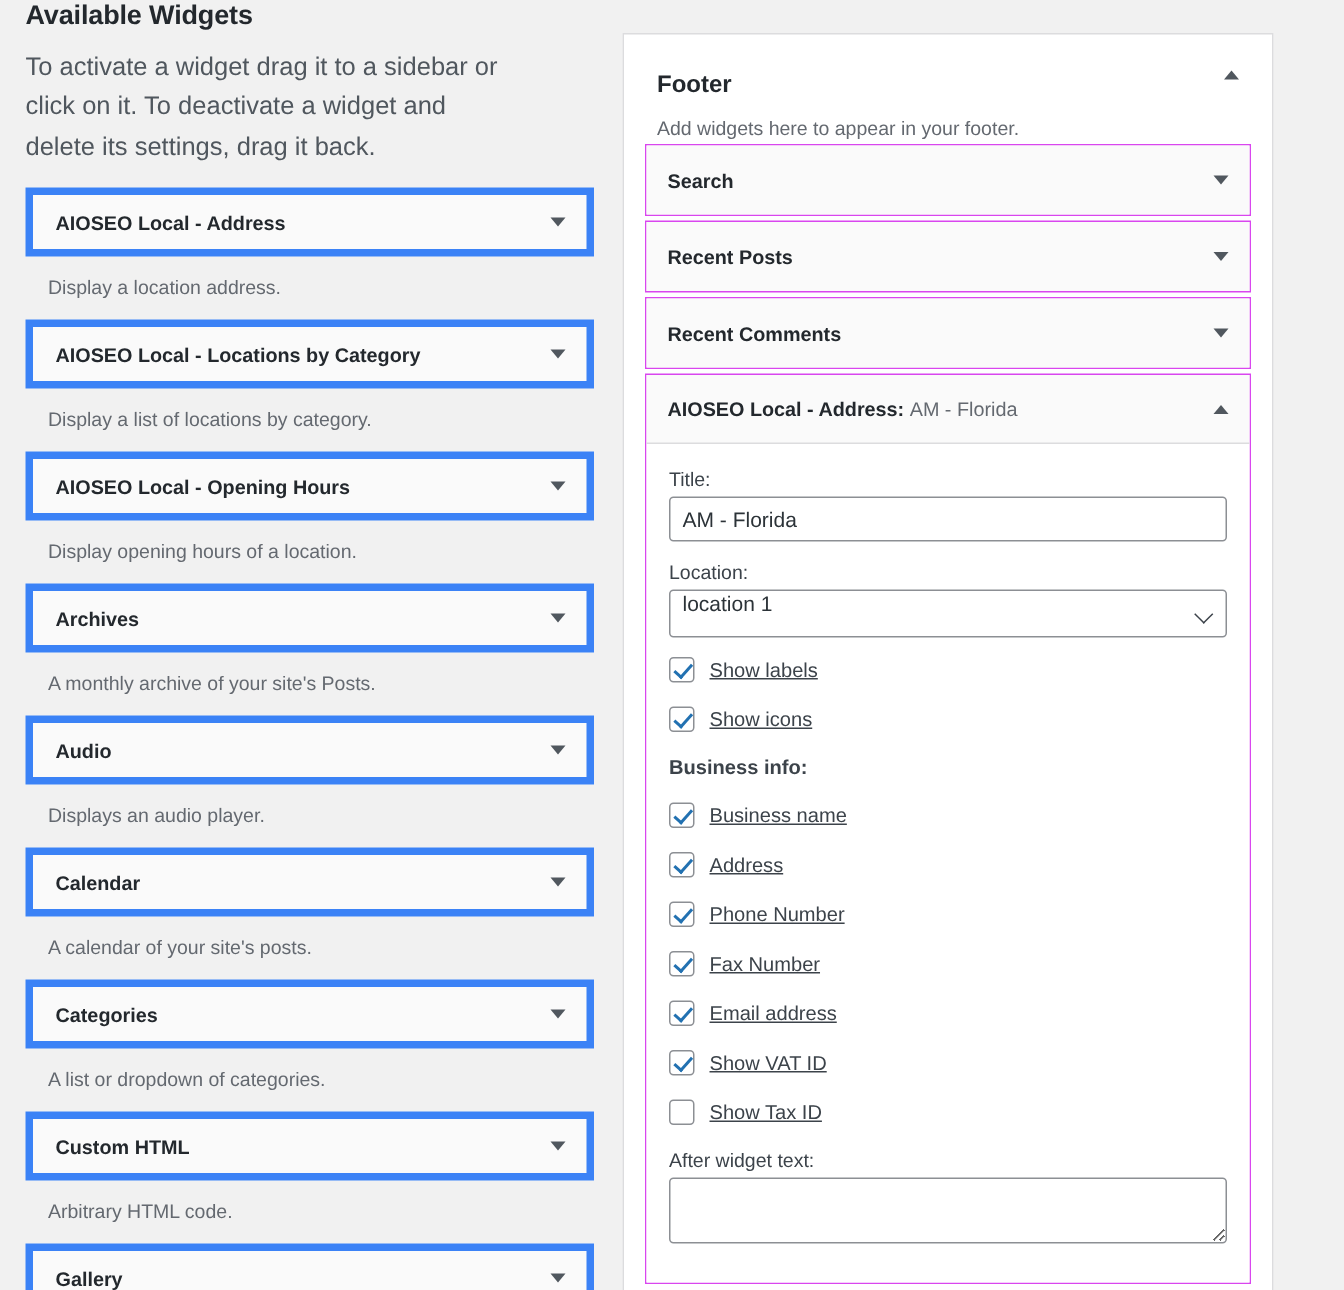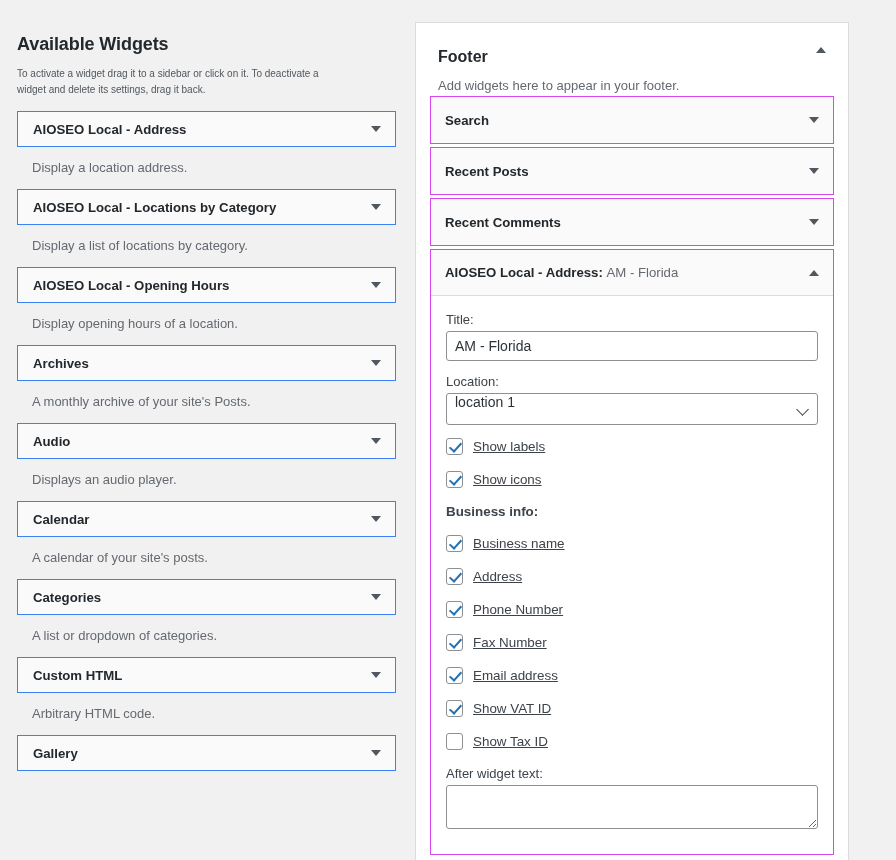--- a/index.html
+++ b/index.html
@@ -15,31 +15,31 @@
   
   .left-col {
     position: absolute; left: 0; top: 0;
     width: 414px; height: 860px;
     background: #f1f1f1;
     border-right: 1px solid #e2e4e7;
     padding: 0 17px;
   }
   .section-title {
     font-size: 18px; font-weight: bold; color: #23282d;
-    margin: 0; padding-top: 34px; letter-spacing: -0.1px;
+    margin: 0; letter-spacing: -0.1px;
   }
   .section-desc {
-    font-size: 10px; color: #50575e; line-height: 1.55;
+    font-size: 17px; color: #50575e; line-height: 1.55;
     margin: 11px 16px 0 0; max-width: 330px;
   }
   .widget-row {
     margin-top: 14px;
     background: #fafafa;
-    border: 1px solid #3b82f6;
-    height: 36px;
+    border: 5px solid #3b82f6;
+    height: 46px;
     display: flex; align-items: center;
     padding: 0 14px 0 15px;
     cursor: move;
     position: relative;
   }
   .widget-row .wname {
     font-size: 13.2px; font-weight: bold; color: #23282d; flex: 1;
   }
   .widget-desc {
     font-size: 13px; color: #646970;

